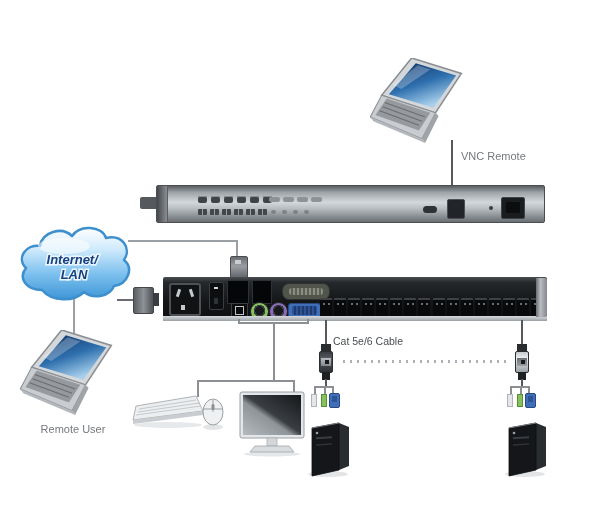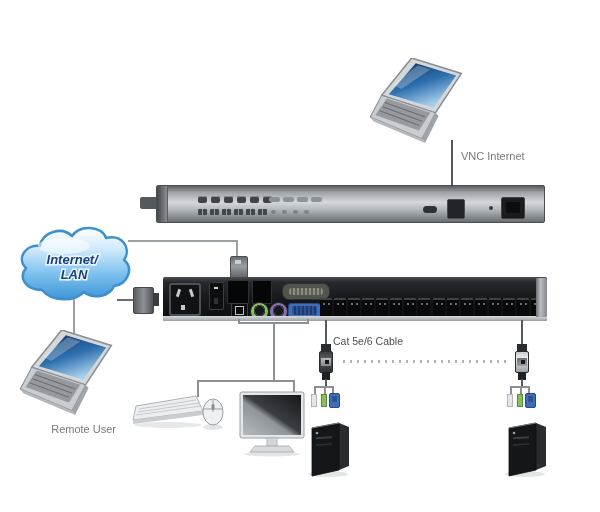--- a/index.html
+++ b/index.html
@@ -120,21 +120,21 @@
         <polygon points="0,57 50,78 53,82 3,61" fill="#b4b8bc"></polygon>
         <polygon points="50,78 63,53 66,56 53,82" fill="#a0a4a8"></polygon>
       </g>
     </defs>
   </svg>
 
   <svg class="svg-abs" style="left:370px;top:58px" width="104" height="88" viewBox="0 0 100 85">
       <use href="#laptop-shape"></use>
     </svg>
   <div class="ln v dark" style="left:451px;top:140px;height:46px"></div>
-  <div class="label" style="left:461px;top:150px">VNC Internet</div>
+  <div class="label" style="left:461px;top:150px">VNC Remote</div>
 
   <div class="fp-tab"></div>
   <div class="front-panel">
     <div class="fp-leftcap"></div>
     <div class="fp-row" style="left:41px;top:10px">
         <span class="fp-btn"></span>
         <span class="fp-btn"></span>
         <span class="fp-btn"></span>
         <span class="fp-btn"></span>
         <span class="fp-btn"></span>
@@ -347,15 +347,15 @@
     <polygon points="6,10 33,5 33,52 6,58" fill="#141619" stroke="#0a0c0e" stroke-width="0.8"></polygon>
     <line x1="6" y1="10" x2="33" y2="5" stroke="#787c80" stroke-width="1.2"></line>
     <circle cx="11" cy="15" r="1.3" fill="#9aa0a4"></circle>
     <rect x="10" y="20" width="16" height="2" fill="#3a3e42" transform="skewY(-4)"></rect>
     <rect x="10" y="27" width="16" height="1.5" fill="#2e3236" transform="skewY(-4)"></rect>
   </svg>
 
   <svg class="svg-abs" style="left:20px;top:330px" width="104" height="88" viewBox="0 0 100 85">
       <use href="#laptop-shape"></use>
     </svg>
-  <div class="label" style="left:30px;top:423px;width:86px;text-align:right">Remote User</div>
+  <div class="label" style="left:30px;top:423px;width:86px;text-align:center">Remote User</div>
 
 </div>
 
 </body></html>

